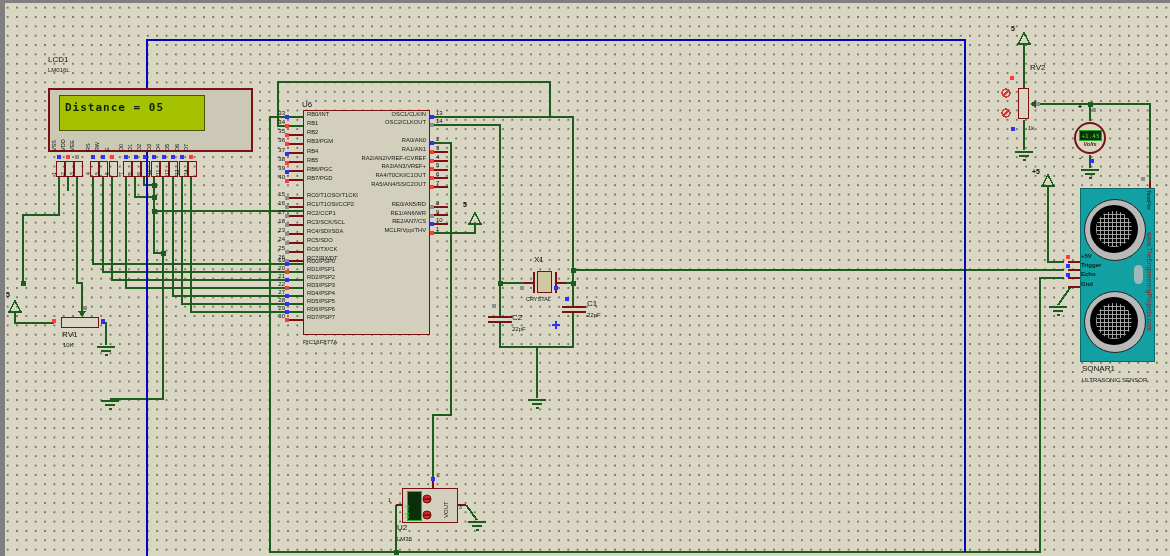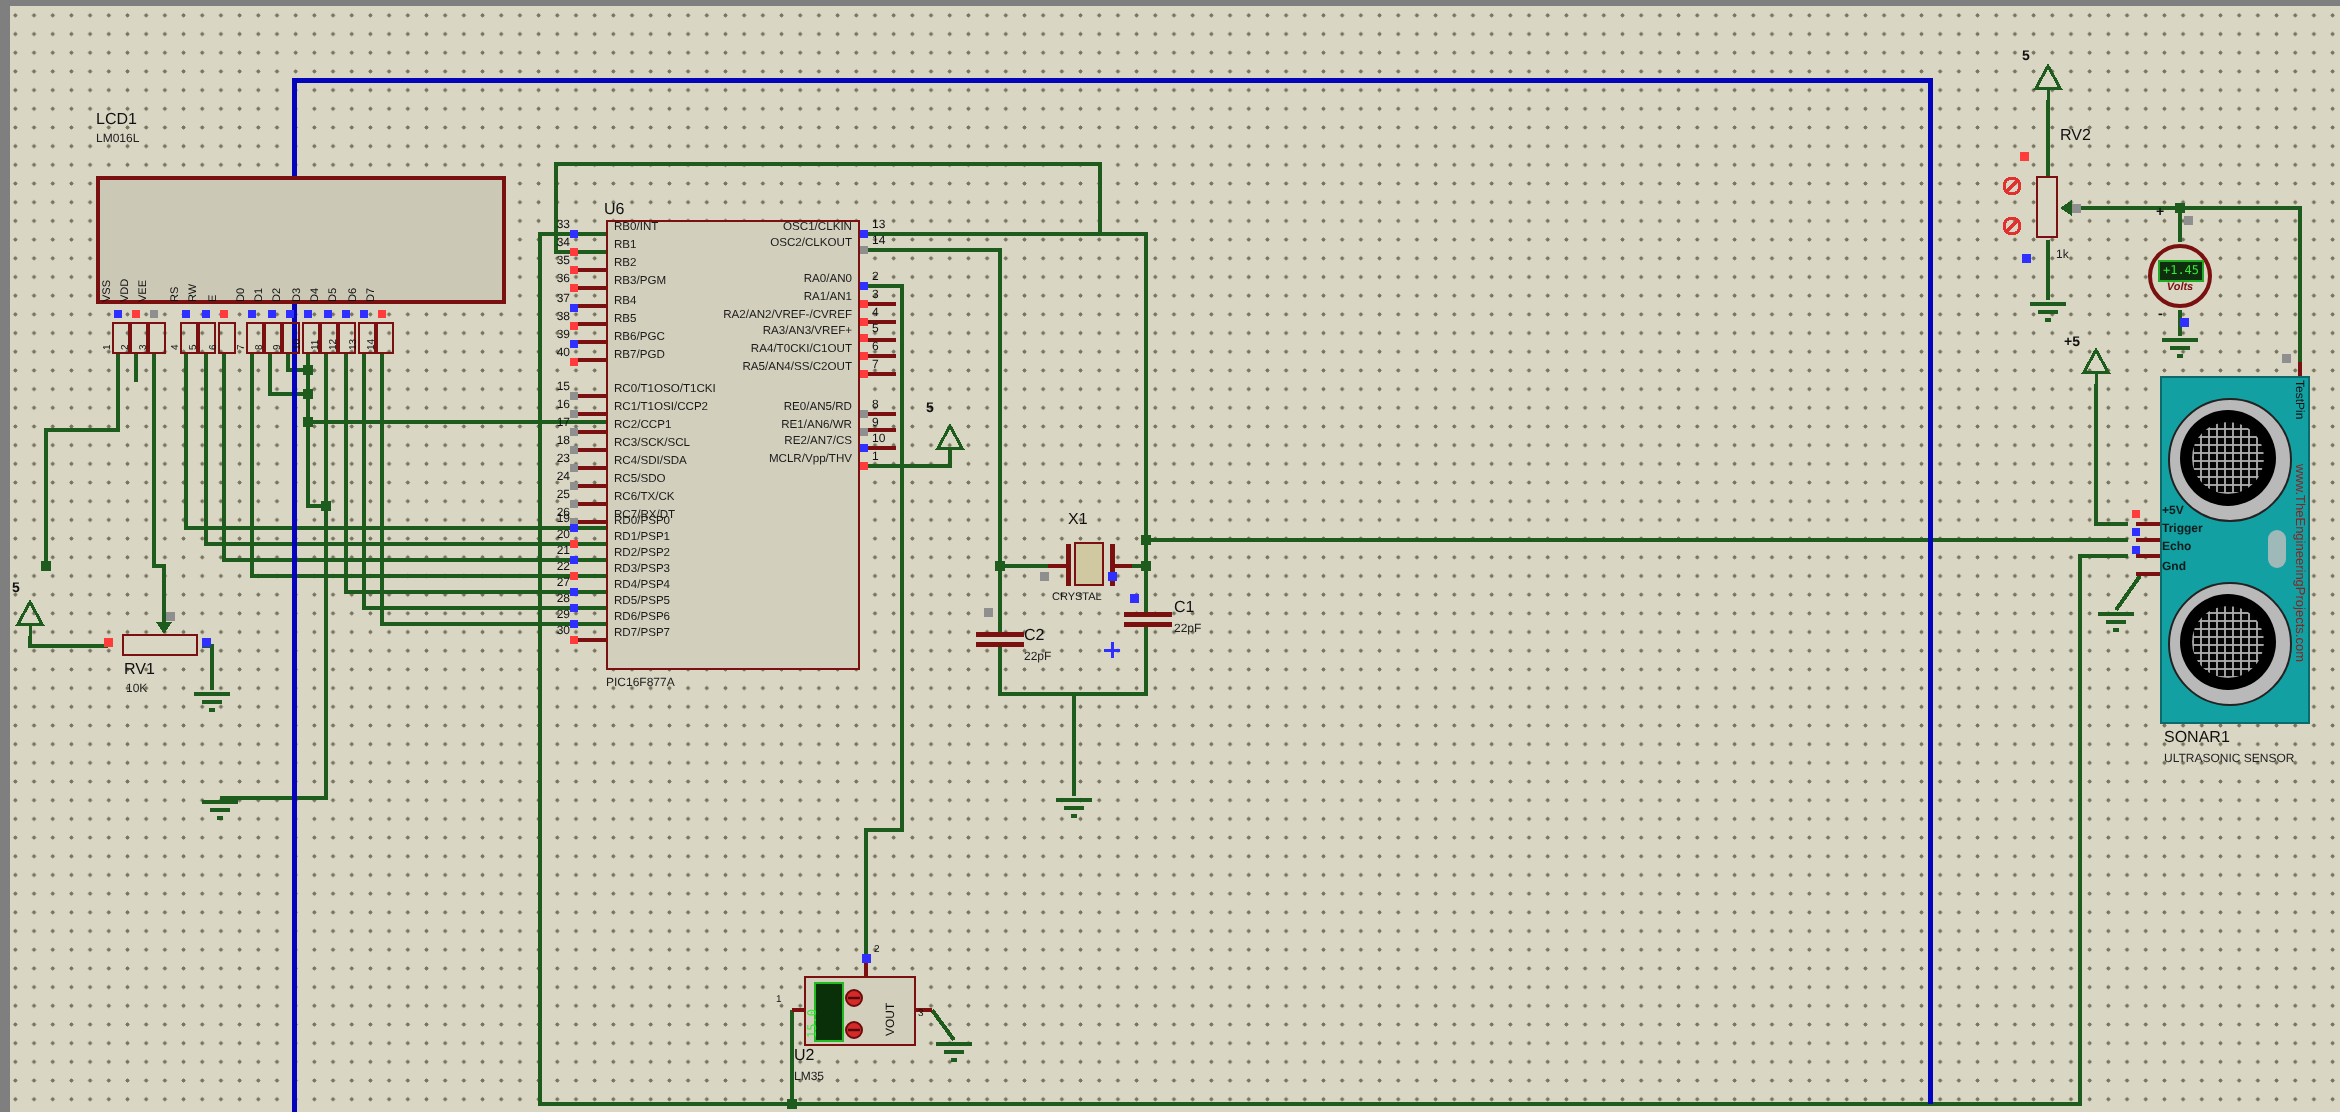--- a/index.html
+++ b/index.html
@@ -282,20 +282,23 @@
       <rect x="1140.75" y="176.75" width="4.5" height="4.5" fill="#8f8f8f"></rect>
       <rect x="430.75" y="476.75" width="4.5" height="4.5" fill="#2f2fff"></rect>
       <line x1="552" y1="325" x2="560" y2="325" stroke="#2f2fff" stroke-width="1.5"></line>
       <line x1="556" y1="321" x2="556" y2="329" stroke="#2f2fff" stroke-width="1.5"></line>
     </g>
   </svg>
 
   <div class="lbl ref" style="left:48px;top:55px">LCD1</div>
   <div class="lbl sub" style="left:48px;top:67px">LM016L</div>
   <div class="comp lcd-body"></div>
+  <div class="comp lcd-screen">
+    <div class="lcd-text">Distance =  05</div>
+  </div>
   <div class="lcdlabs">
 
   <span class="cell">
         <i>VSS</i>
       </span>
       <span class="cell">
         <i>VDD</i>
       </span>
       <span class="cell">
         <i>VEE</i>

